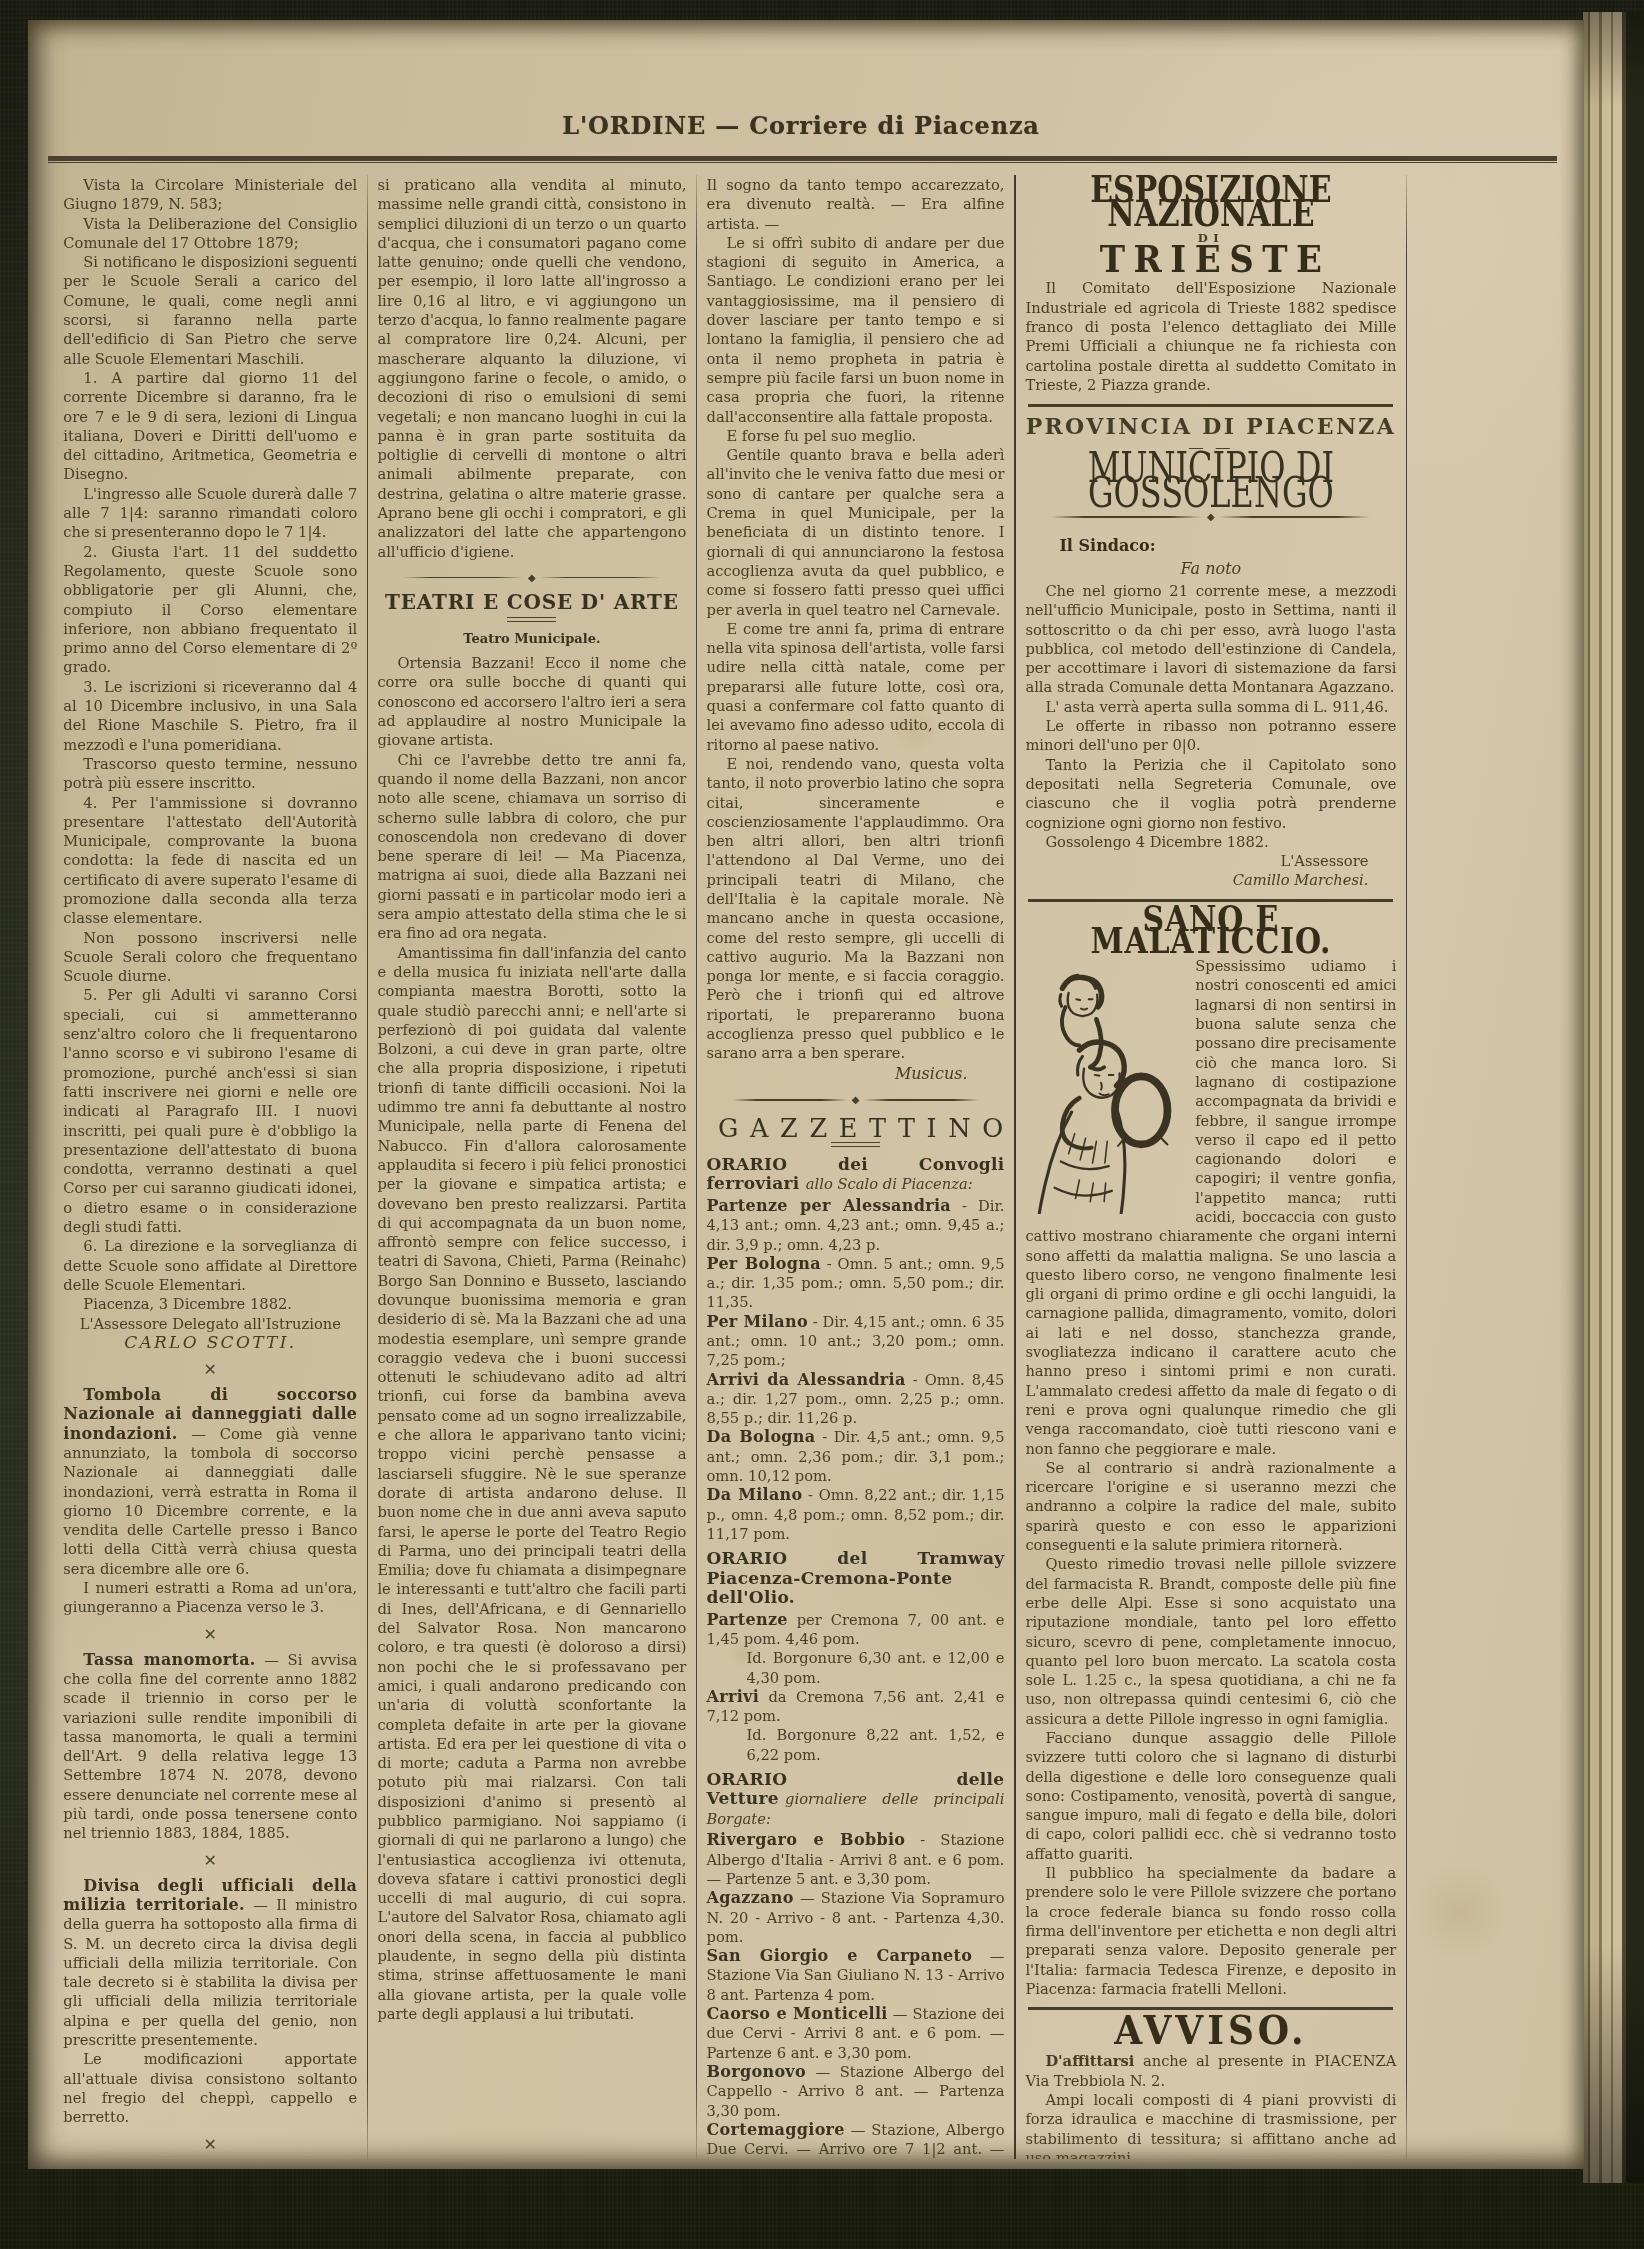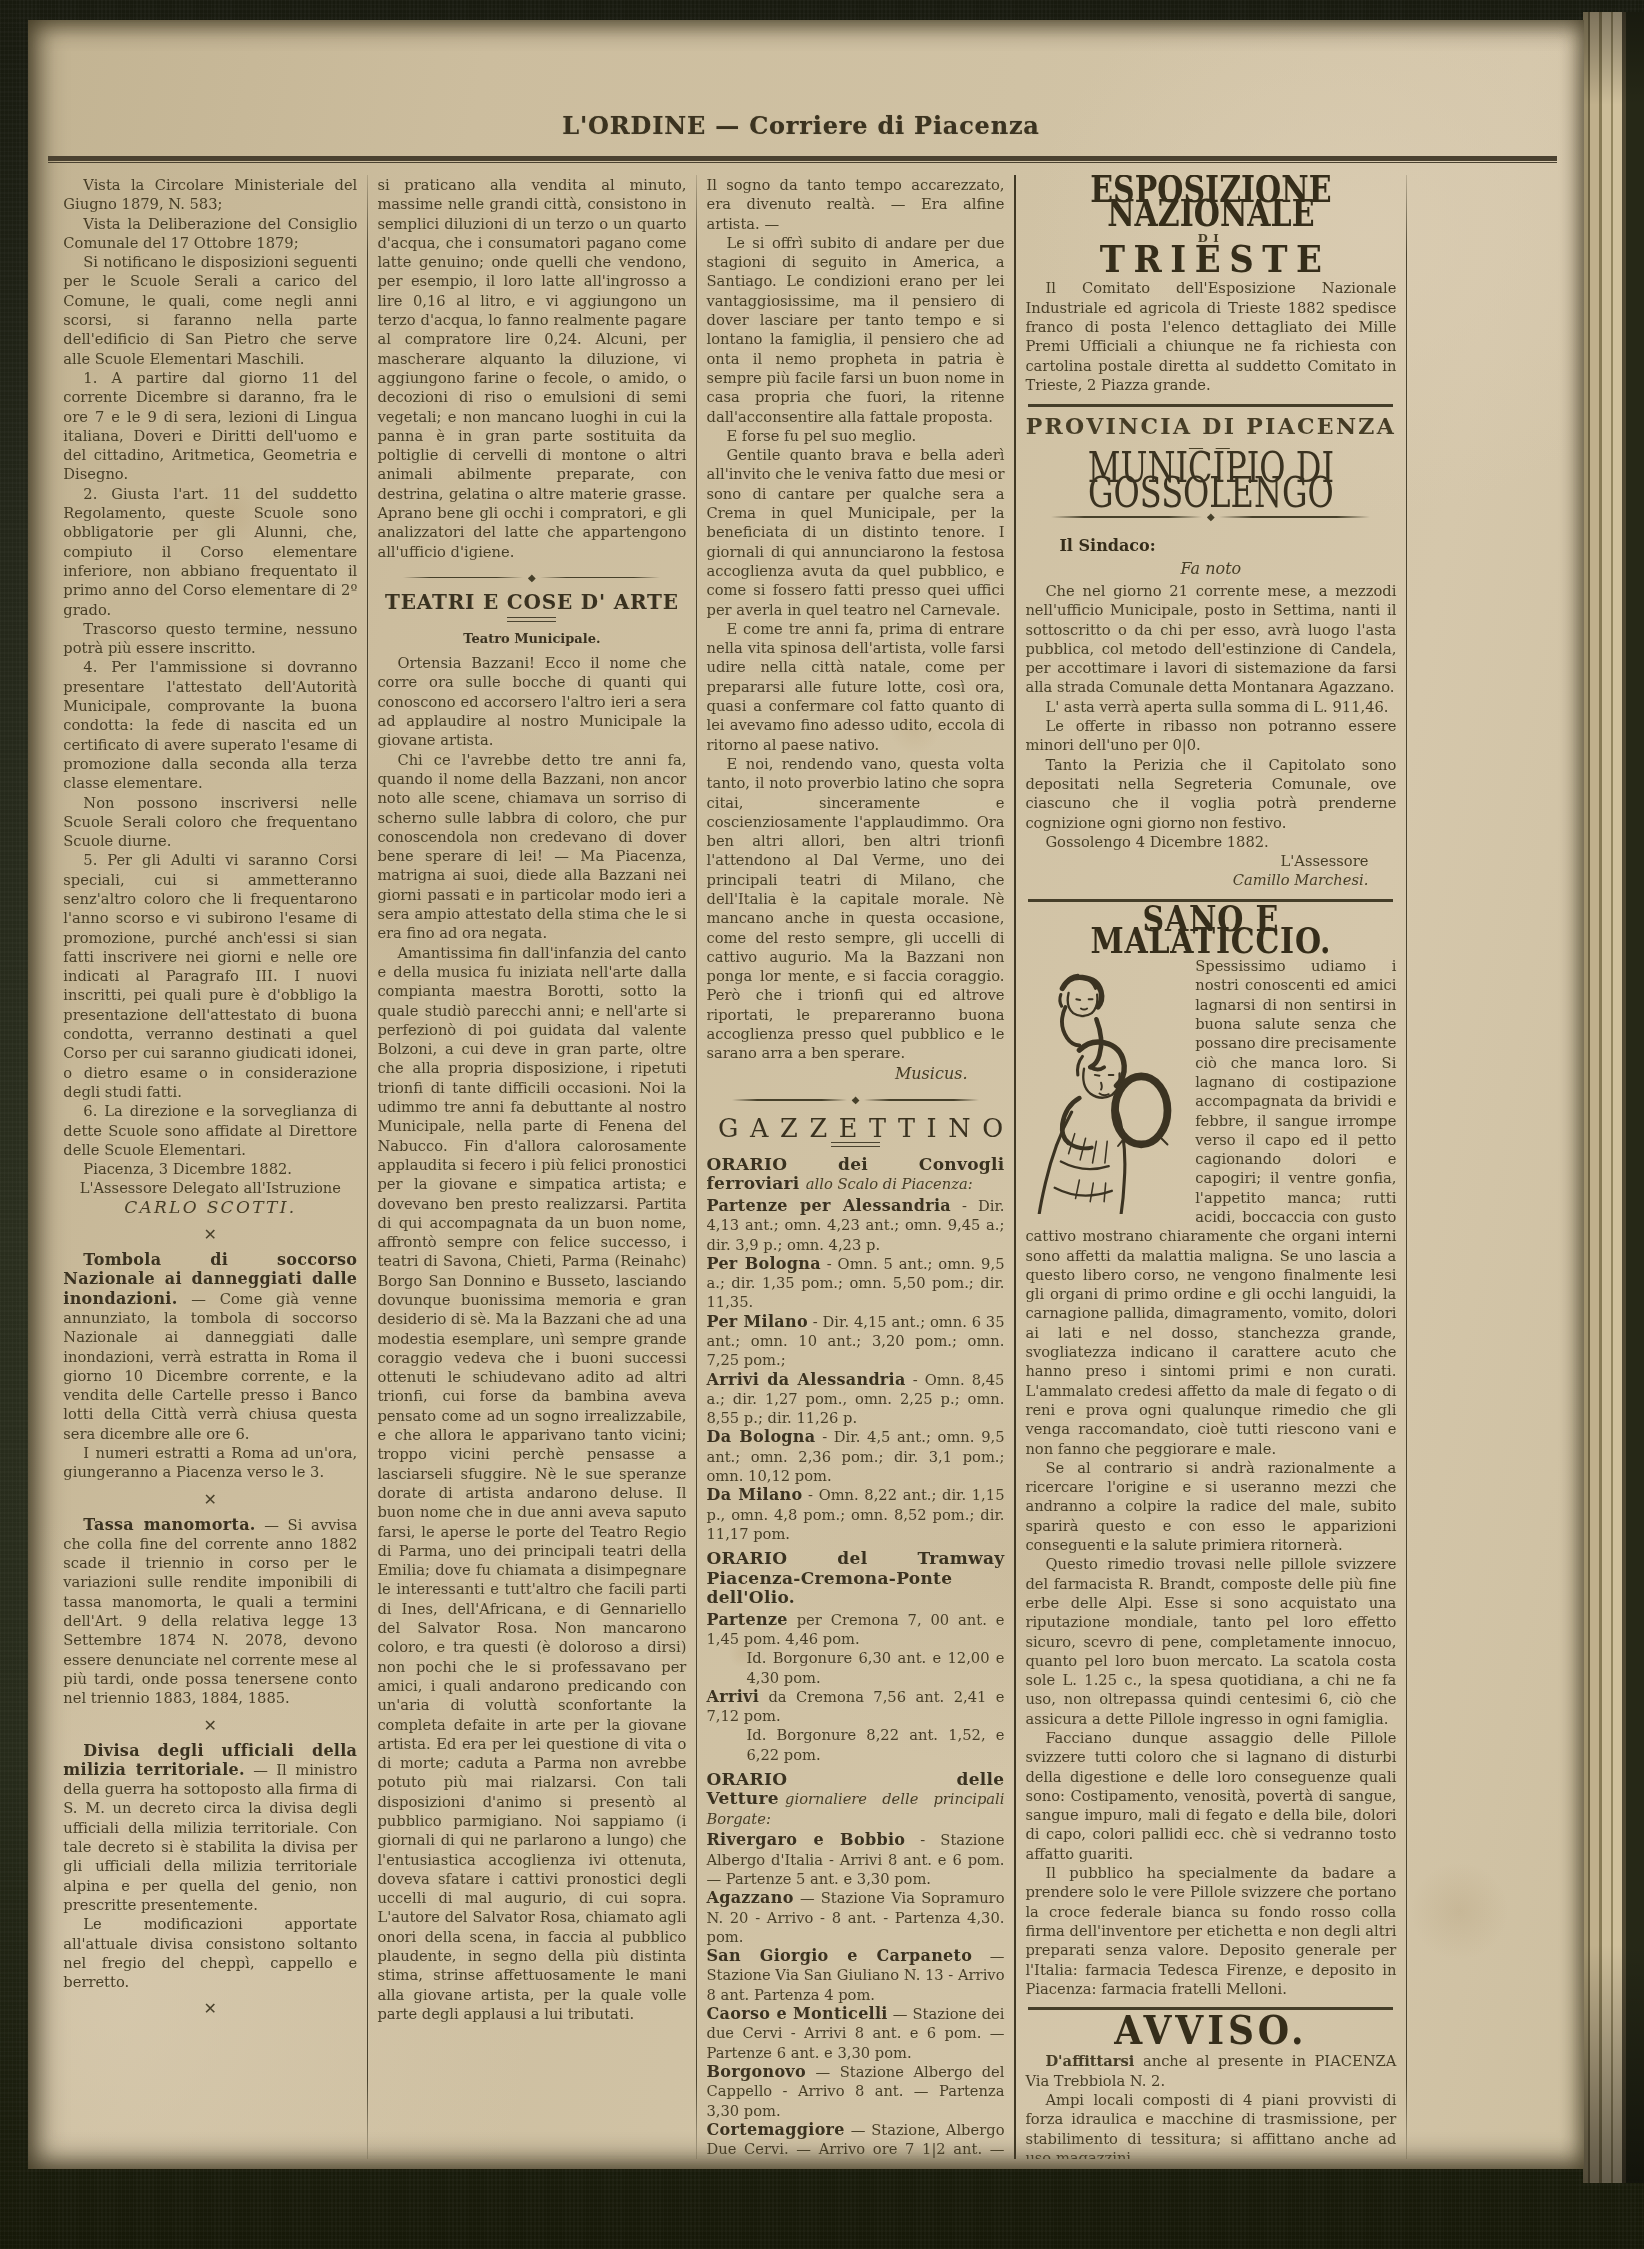--- a/index.html
+++ b/index.html
@@ -85,21 +85,23 @@
   <div class="stack"></div>
   <div class="paper">
     <div class="masthead">L'ORDINE — Corriere di Piacenza</div>
     <div class="hrule"></div>
     <div class="cols">
       <div class="col c1">
           <div class="p "><span>Vista la Circolare Ministeriale del Giugno 1879, N. 583;</span></div>
           <div class="p "><span>Vista la Deliberazione del Consiglio Comunale del 17 Ottobre 1879;</span></div>
           <div class="p "><span>Si notificano le disposizioni seguenti per le Scuole Serali a carico del Comune, le quali, come negli anni scorsi, si faranno nella parte dell'edificio di San Pietro che serve alle Scuole Elementari Maschili.</span></div>
           <div class="p "><span>1. A partire dal giorno 11 del corrente Dicembre si daranno, fra le ore 7 e le 9 di sera, lezioni di Lingua italiana, Doveri e Diritti dell'uomo e del cittadino, Aritmetica, Geometria e Disegno.</span></div>
+          <div class="p "><span>L'ingresso alle Scuole durerà dalle 7 alle 7 1|4: saranno rimandati coloro che si presenteranno dopo le 7 1|4.</span></div>
           <div class="p "><span>2. Giusta l'art. 11 del suddetto Regolamento, queste Scuole sono obbligatorie per gli Alunni, che, compiuto il Corso elementare inferiore, non abbiano frequentato il primo anno del Corso elementare di 2º grado.</span></div>
+          <div class="p "><span>3. Le iscrizioni si riceveranno dal 4 al 10 Dicembre inclusivo, in una Sala del Rione Maschile S. Pietro, fra il mezzodì e l'una pomeridiana.</span></div>
           <div class="p "><span>Trascorso questo termine, nessuno potrà più essere inscritto.</span></div>
           <div class="p "><span>4. Per l'ammissione si dovranno presentare l'attestato dell'Autorità Municipale, comprovante la buona condotta: la fede di nascita ed un certificato di avere superato l'esame di promozione dalla seconda alla terza classe elementare.</span></div>
           <div class="p "><span>Non possono inscriversi nelle Scuole Serali coloro che frequentano Scuole diurne.</span></div>
           <div class="p "><span>5. Per gli Adulti vi saranno Corsi speciali, cui si ammetteranno senz'altro coloro che li frequentarono l'anno scorso e vi subirono l'esame di promozione, purché anch'essi si sian fatti inscrivere nei giorni e nelle ore indicati al Paragrafo III. I nuovi inscritti, pei quali pure è d'obbligo la presentazione dell'attestato di buona condotta, verranno destinati a quel Corso per cui saranno giudicati idonei, o dietro esame o in considerazione degli studi fatti.</span></div>
           <div class="p "><span>6. La direzione e la sorveglianza di dette Scuole sono affidate al Direttore delle Scuole Elementari.</span></div>
           <div class="p "><span>Piacenza, 3 Dicembre 1882.</span></div>
           <div class="p cline "><span>L'Assessore Delegato all'Istruzione</span></div>
           <div class="p cline ital sp"><span>CARLO SCOTTI.</span></div>
           <div class="xdiv">✕</div>
           <div class="p "><b class="lead">Tombola di soccorso Nazionale ai danneggiati dalle inondazioni.</b><span> — Come già venne annunziato, la tombola di soccorso Nazionale ai danneggiati dalle inondazioni, verrà estratta in Roma il giorno 10 Dicembre corrente, e la vendita delle Cartelle presso i Banco lotti della Città verrà chiusa questa sera dicembre alle ore 6.</span></div>

